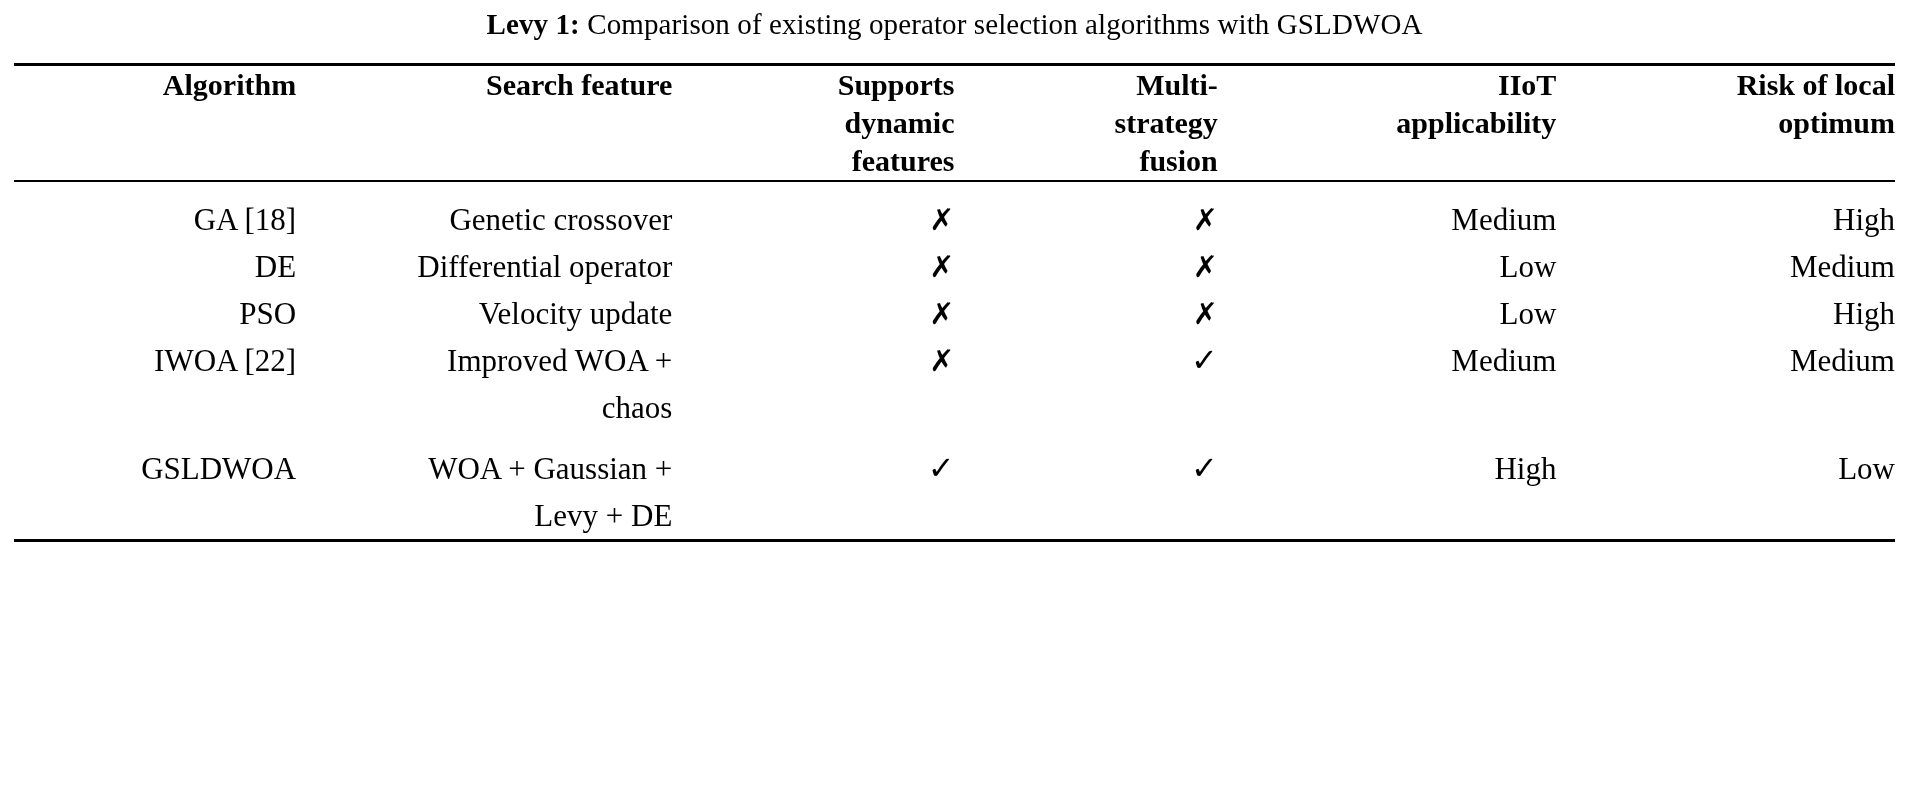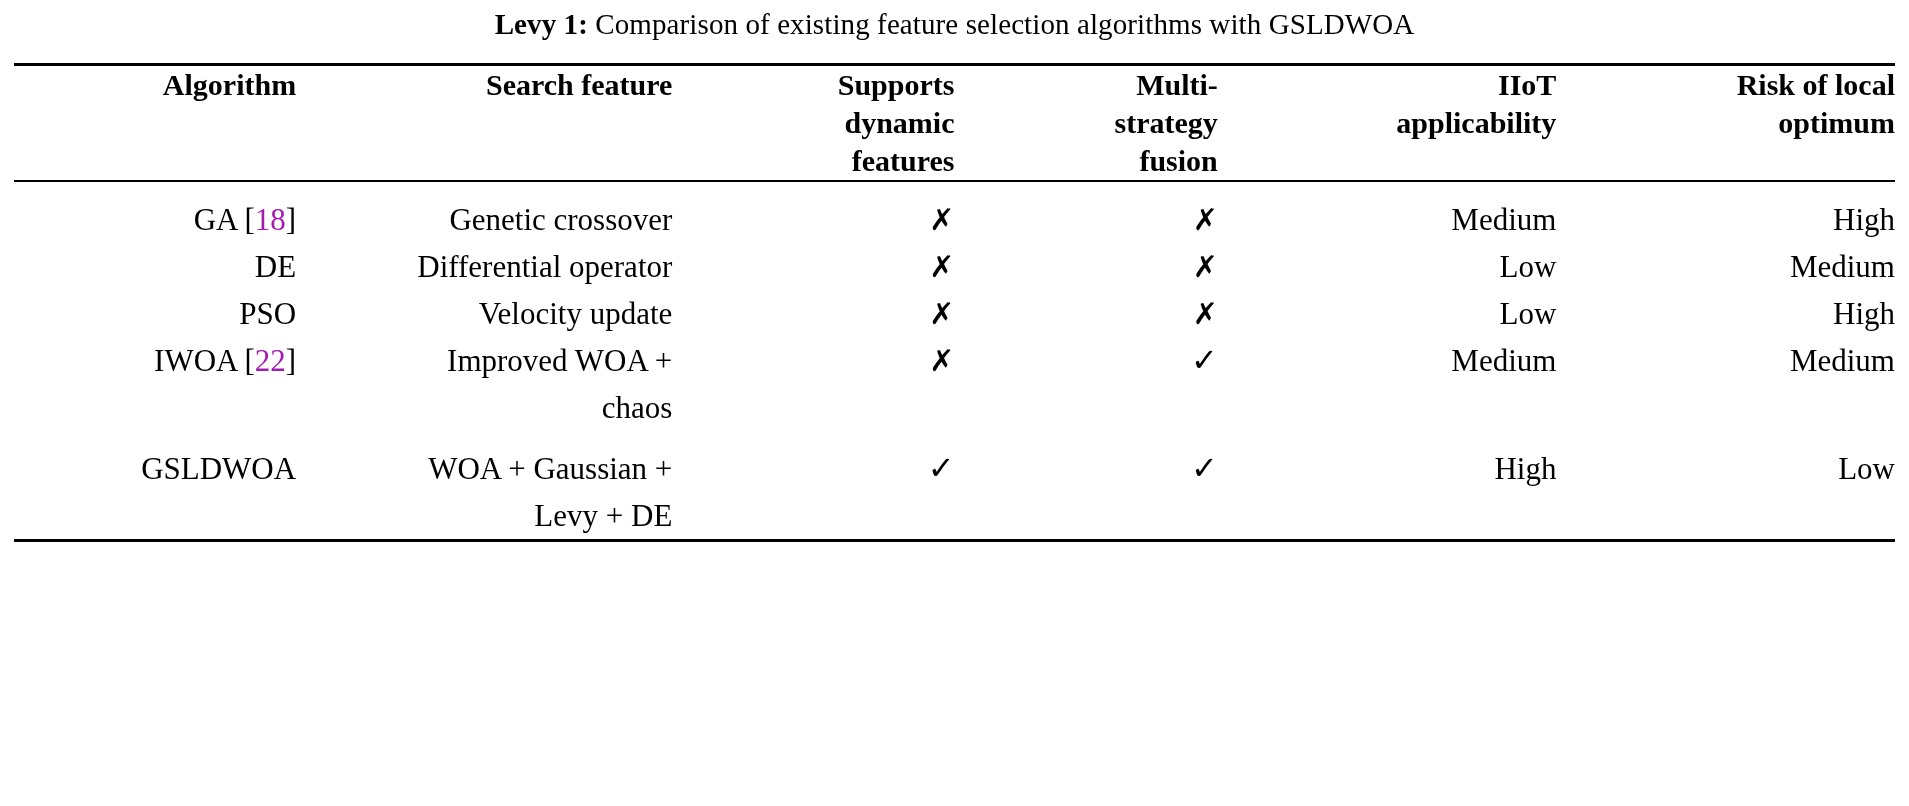--- a/index.html
+++ b/index.html
@@ -105,38 +105,38 @@
   }
   .glyph-check {
     display: inline-block;
     font-size: 32px;
     font-weight: bold;
     line-height: 47px;
     font-family: "DejaVu Sans", sans-serif;
   }
 
   .cite {
-    color: #a21caf;
+    color: #000000;
   }
   .brk {
     color: #000000;
   }
 
   .wrap2 { display: block; }
 
   .spacer-row td { height: 14px; line-height: 14px; font-size: 0; }
 </style>
 </head>
 <body>
 
 <div class="page">
 
   <div class="caption">
     <span class="cap-label">Levy 1:</span>
-    <span class="cap-text">Comparison of existing feature selection algorithms with GSLDWOA</span>
+    <span class="cap-text">Comparison of existing operator selection algorithms with GSLDWOA</span>
   </div>
 
   <div class="rule rule-top"></div>
 
   <table class="tbl">
     <colgroup>
       <col class="c-alg">
       <col class="c-srch">
       <col class="c-dyn">
       <col class="c-multi">

